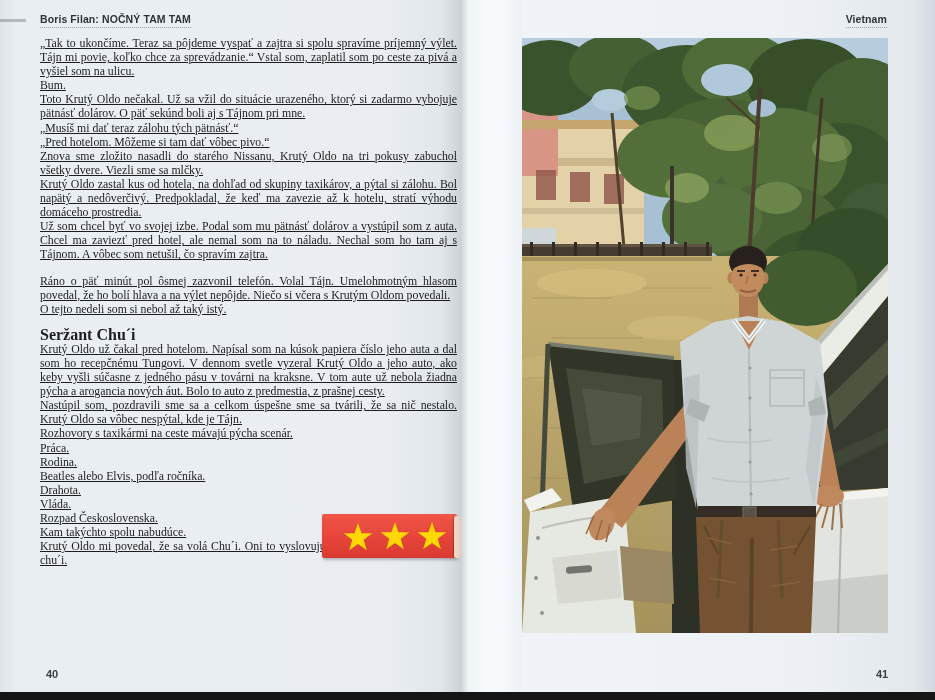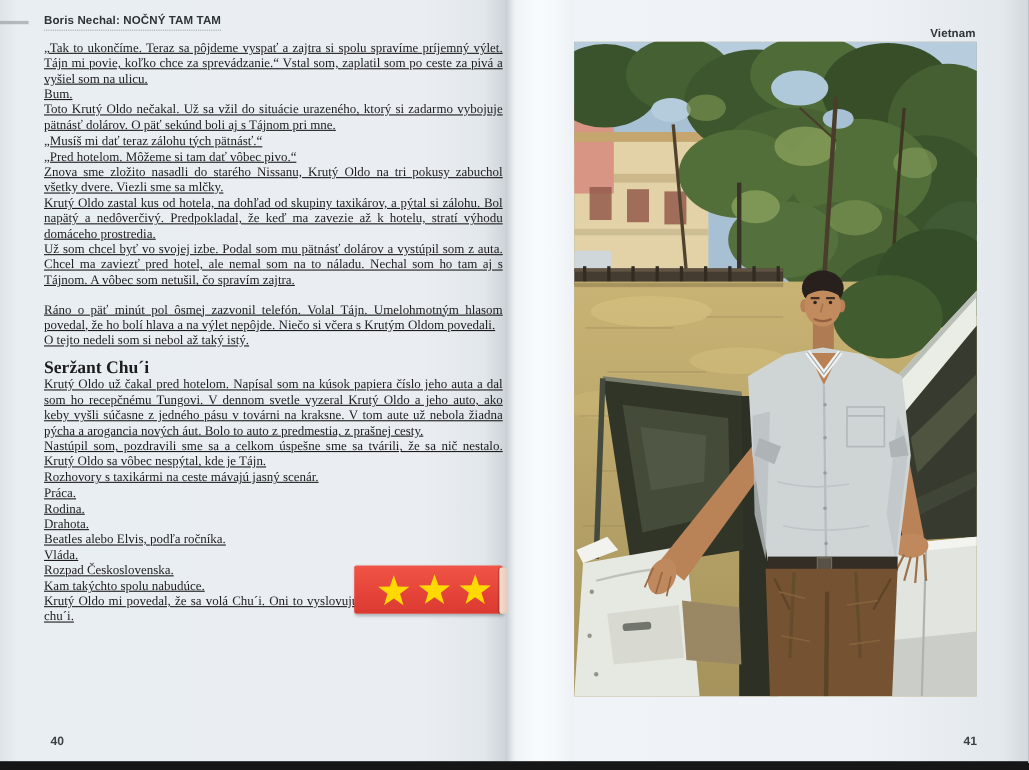--- a/index.html
+++ b/index.html
@@ -9,21 +9,21 @@
   .page{position:absolute;top:0;height:692px;}
   .page-left{left:0;width:460px;
     background:linear-gradient(90deg,#dfe4e9 0px,#e9eef2 16px,#eaeef2 380px,#e2e7eb 440px,#cdd3d8 460px);}
   .gutter{position:absolute;left:460px;top:0;width:62px;height:692px;
     background:linear-gradient(90deg,#c8ced3 0px,#eef3f6 8px,#f8fbfd 26px,#f6f9fb 44px,#edf1f5 62px);}
   .page-right{left:522px;width:413px;
     background:linear-gradient(90deg,#f0f3f7 0px,#edf1f5 280px,#e3e8ec 390px,#d2d8dd 413px);}
   
   .running-header{position:absolute;top:9px;}
   .hdr-left{left:40px;}
-  .hdr-right{right:48px;margin-top:12px;}
+  .hdr-right{right:48px;}
   .hdr-text{font-family:"Liberation Sans",sans-serif;font-weight:bold;font-size:10.5px;
     letter-spacing:0.1px;color:#2e3338;border-bottom:1px dotted #9fa6ad;padding-bottom:2px;}
   
   .text-col{position:absolute;left:40px;top:36px;width:417px;font-size:11.8px;line-height:14.1px;
     color:#1d1d1f;text-align:justify;}
   .text-col p{margin:0;text-decoration:underline;}
   .text-col p.gap{margin-top:12px;}
   .section-heading{margin:12px 0 0 0;font-size:16px;line-height:14.1px;font-weight:bold;color:#1d1d1f;}
   
   .page-num{position:absolute;top:668px;font-family:"Liberation Sans",sans-serif;
@@ -46,42 +46,42 @@
   .bottom-edge{position:absolute;left:0;top:692px;width:935px;height:8px;background:#161616;}
   .left-smudge{position:absolute;left:0;top:19px;width:26px;height:3px;background:#7d838a;opacity:.5;}
 </style>
 </head>
 <body>
 
 <div class="scan">
 
   <div class="page page-left">
     <div class="running-header hdr-left">
-      <span class="hdr-text">Boris Nechal: NOČNÝ TAM TAM</span>
+      <span class="hdr-text">Boris Filan: NOČNÝ TAM TAM</span>
     </div>
 
     <div class="text-col">
       <p>„Tak to ukončíme. Teraz sa pôjdeme vyspať a zajtra si spolu spravíme príjemný výlet. Tájn mi povie, koľko chce za sprevádzanie.“ Vstal som, zaplatil som po ceste za pivá a vyšiel som na ulicu.</p>
       <p>Bum.</p>
       <p>Toto Krutý Oldo nečakal. Už sa vžil do situácie urazeného, ktorý si zadarmo vybojuje pätnásť dolárov. O päť sekúnd boli aj s Tájnom pri mne.</p>
       <p>„Musíš mi dať teraz zálohu tých pätnásť.“</p>
       <p>„Pred hotelom. Môžeme si tam dať vôbec pivo.“</p>
       <p>Znova sme zložito nasadli do starého Nissanu, Krutý Oldo na tri pokusy zabuchol všetky dvere. Viezli sme sa mlčky.</p>
       <p>Krutý Oldo zastal kus od hotela, na dohľad od skupiny taxikárov, a pýtal si zálohu. Bol napätý a nedôverčivý. Predpokladal, že keď ma zavezie až k hotelu, stratí výhodu domáceho prostredia.</p>
       <p>Už som chcel byť vo svojej izbe. Podal som mu pätnásť dolárov a vystúpil som z auta. Chcel ma zaviezť pred hotel, ale nemal som na to náladu. Nechal som ho tam aj s Tájnom. A vôbec som netušil, čo spravím zajtra.</p>
       <p class="gap">Ráno o päť minút pol ôsmej zazvonil telefón. Volal Tájn. Umelohmotným hlasom povedal, že ho bolí hlava a na výlet nepôjde. Niečo si včera s Krutým Oldom povedali.</p>
       <p>O tejto nedeli som si nebol až taký istý.</p>
       <h3 class="section-heading">Seržant Chu´i</h3>
       <p>Krutý Oldo už čakal pred hotelom. Napísal som na kúsok papiera číslo jeho auta a dal som ho recepčnému Tungovi. V dennom svetle vyzeral Krutý Oldo a jeho auto, ako keby vyšli súčasne z jedného pásu v továrni na kraksne. V tom aute už nebola žiadna pýcha a arogancia nových áut. Bolo to auto z predmestia, z prašnej cesty.</p>
       <p>Nastúpil som, pozdravili sme sa a celkom úspešne sme sa tvárili, že sa nič nestalo. Krutý Oldo sa vôbec nespýtal, kde je Tájn.</p>
-      <p>Rozhovory s taxikármi na ceste mávajú jasný scenár.</p>
+      <p>Rozhovory s taxikármi na ceste mávajú pýcha scenár.</p>
       <p>Práca.</p>
       <p>Rodina.</p>
+      <p>Beatles alebo Elvis, podľa ročníka.</p>
       <p>Drahota.</p>
-      <p>Beatles alebo Elvis, podľa ročníka.</p>
       <p>Vláda.</p>
       <p>Rozpad Československa.</p>
       <p>Kam takýchto spolu nabudúce.</p>
       <p><span>Krutý Oldo mi povedal, že sa volá Chu´i. Oni to vyslovujú </span><i>čuji</i><span>, ale bol to teda riadny chu´i.</span></p>
     </div>
 
     <div class="page-num num-left">40</div>
   </div>
 
   <div class="gutter"></div>

